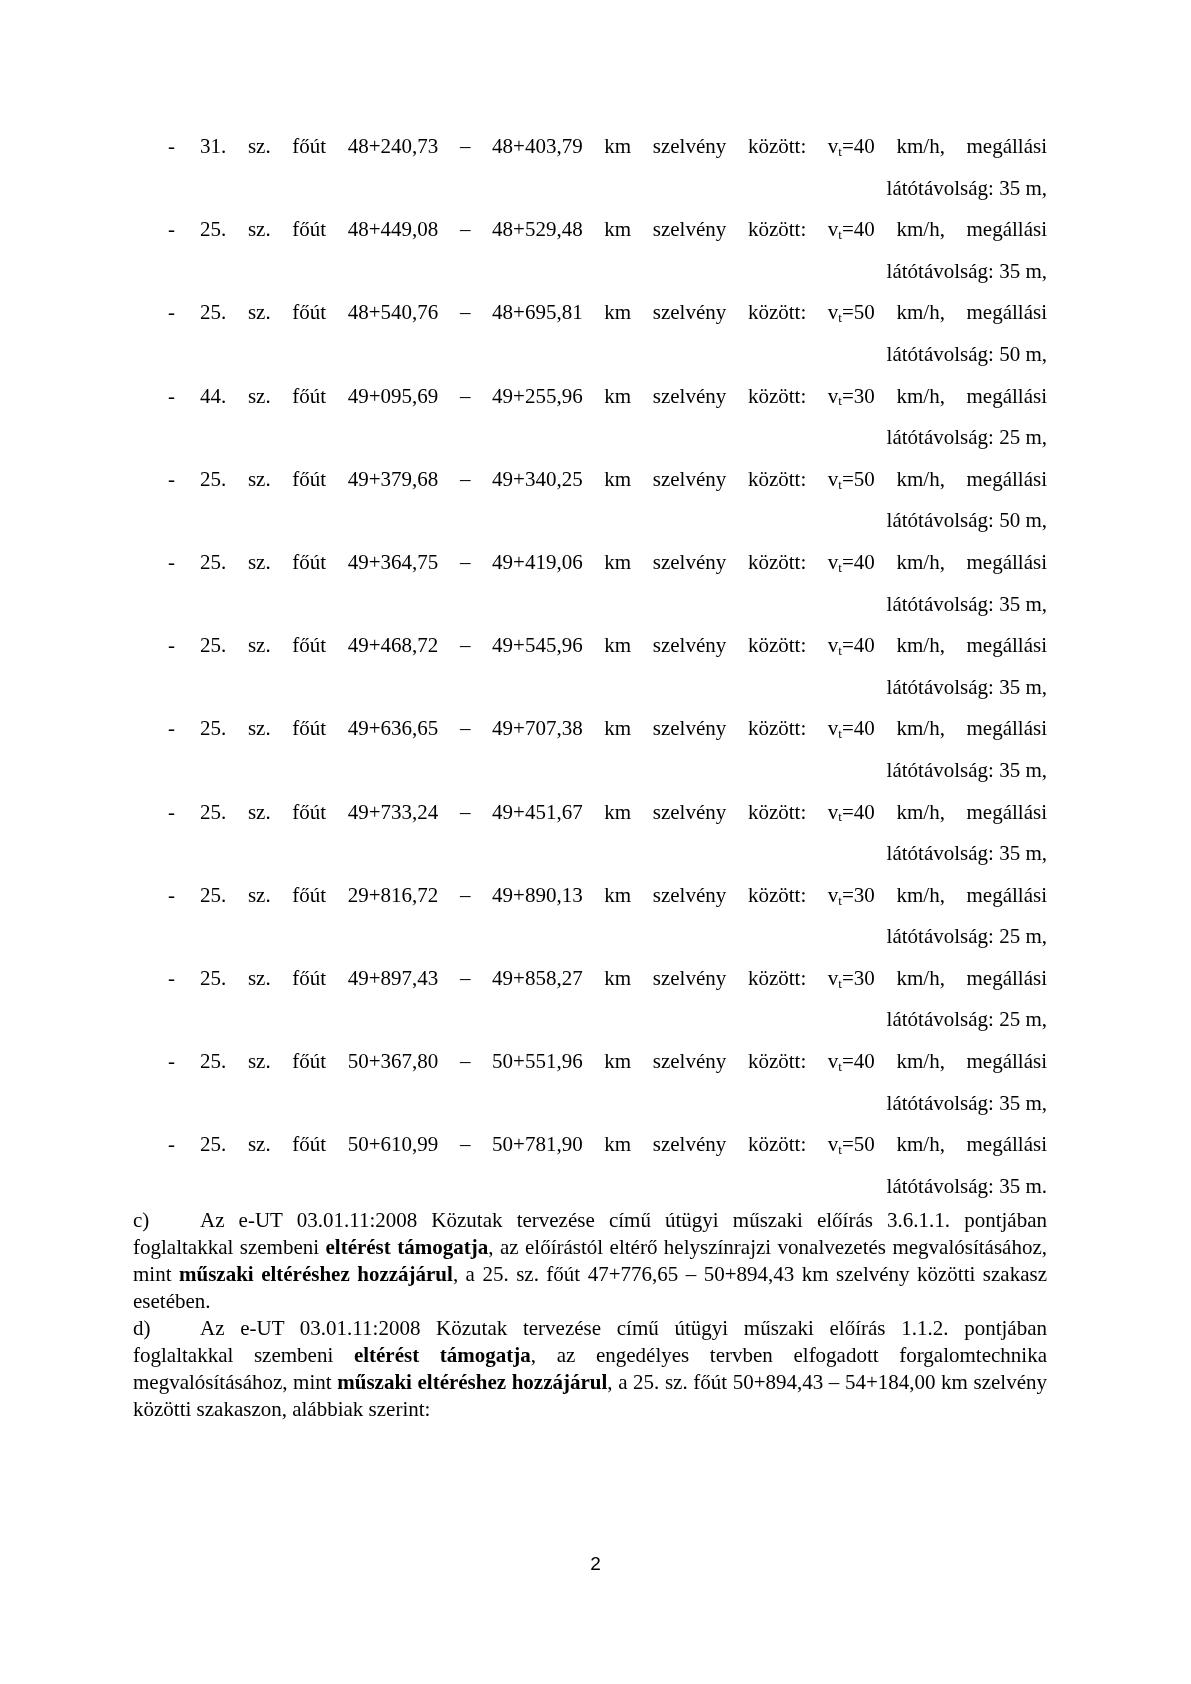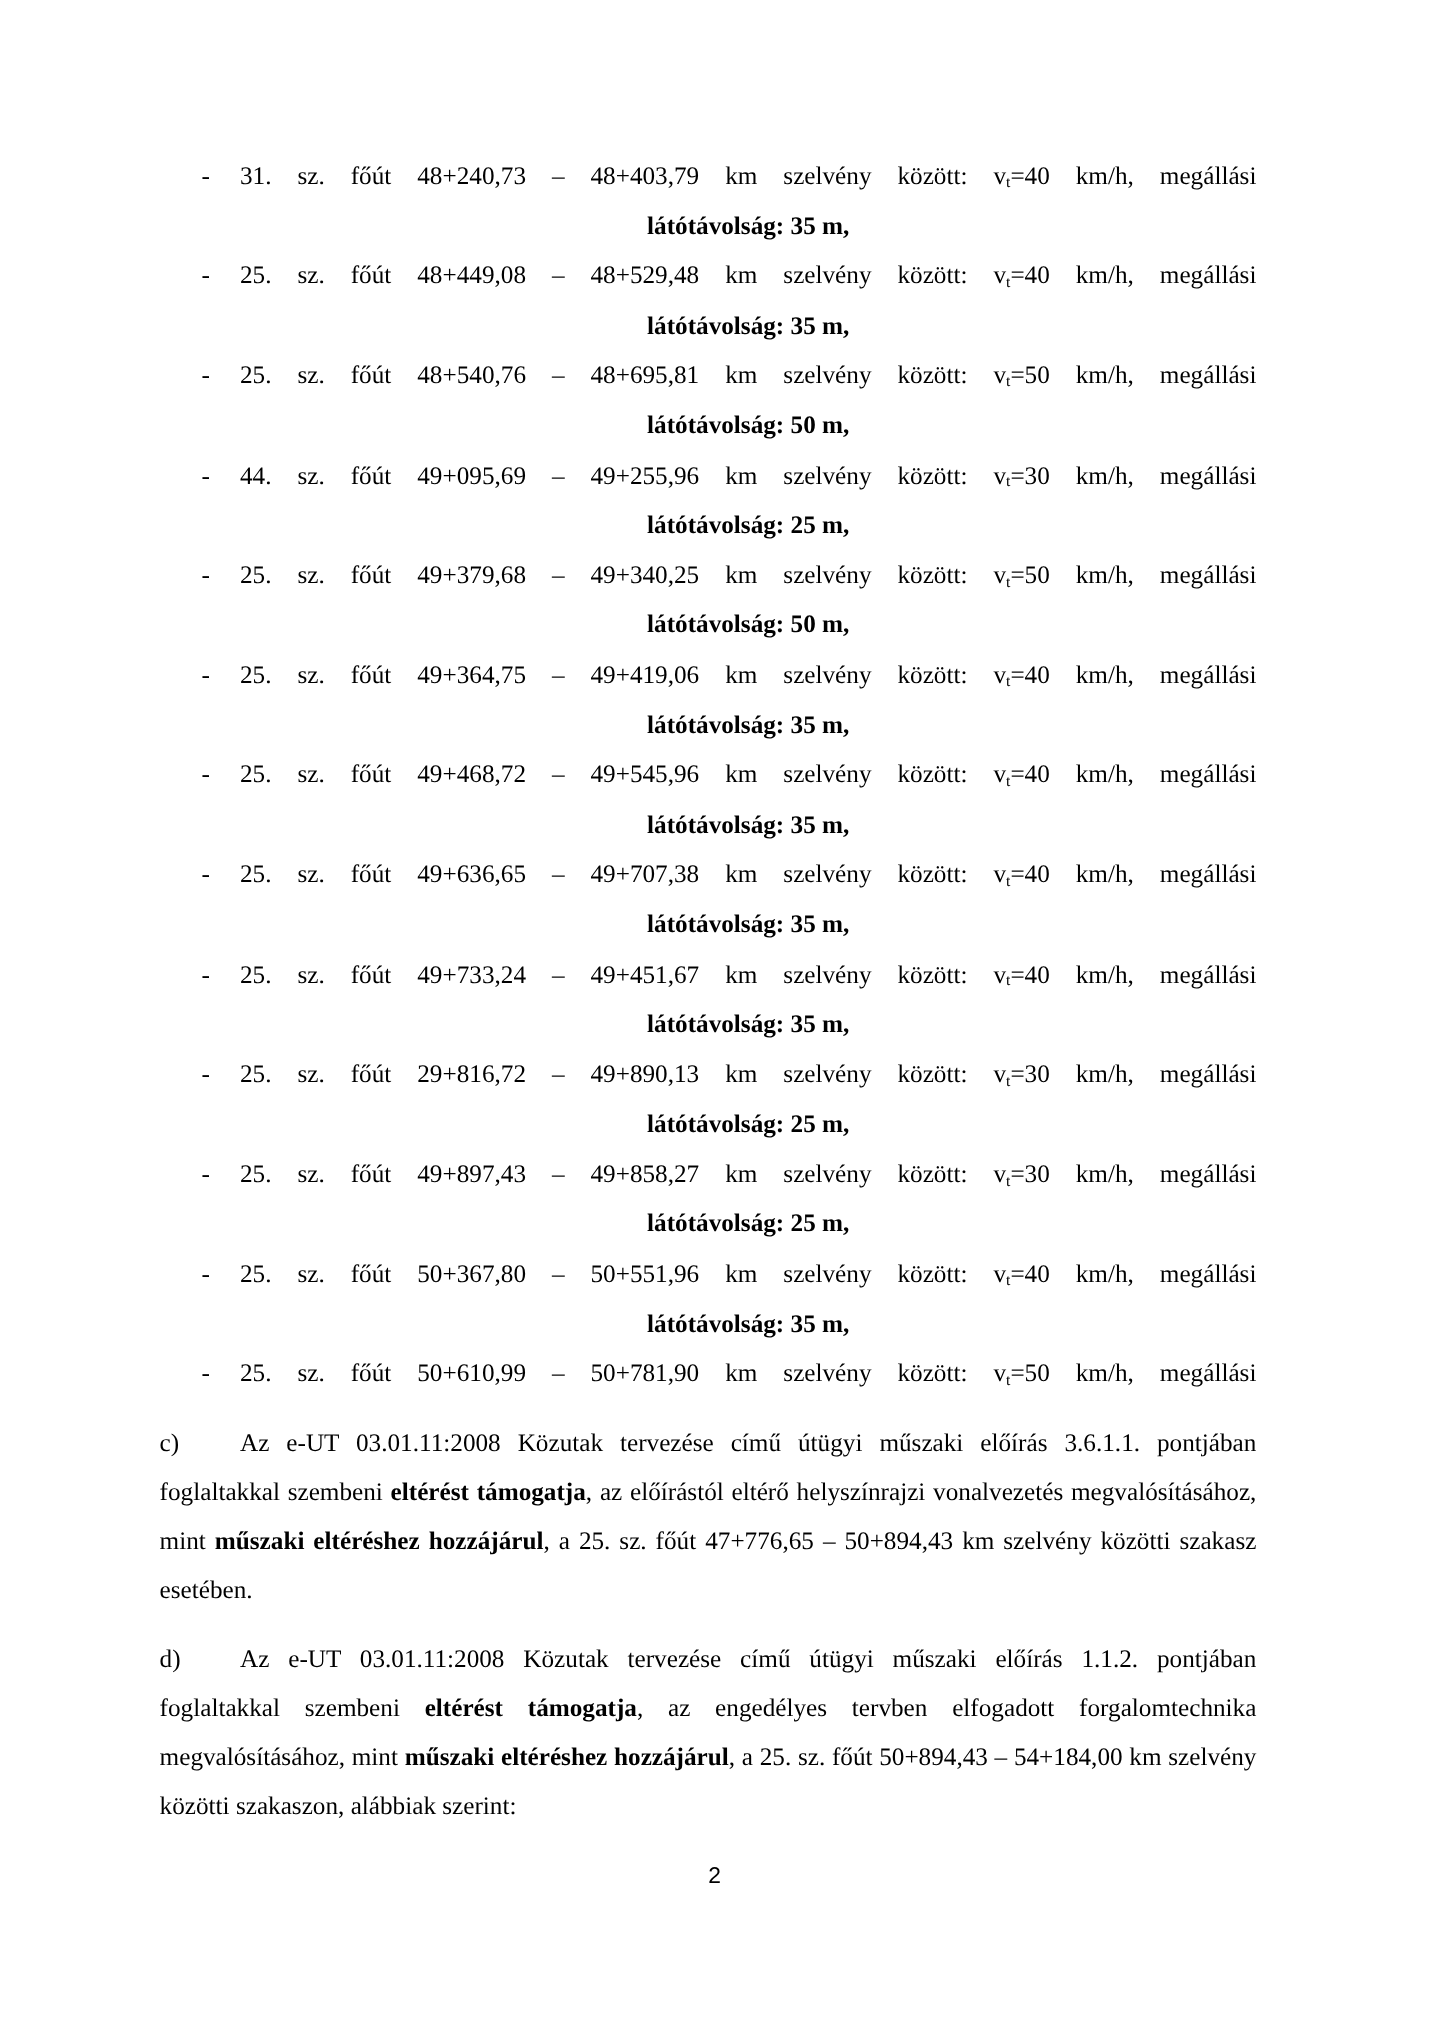--- a/index.html
+++ b/index.html
@@ -26,28 +26,26 @@
     text-justify: inter-word;
     white-space: nowrap;
   }
   .dash {
     position: absolute;
     left: 35px;
   }
   .item-line2 {
     padding-left: 67px;
     line-height: 41.6px;
-    text-align: center;
-    font-weight: bold;
+    text-align: right;
   }
   .para {
-    line-height: 41px;
+    line-height: 27px;
     text-align: justify;
     text-justify: inter-word;
-    margin-top: 16px;
   }
   .plabel {
     display: inline-block;
     width: 67px;
   }
   .bold { font-weight: bold; }
   sub {
     font-size: 62%;
     line-height: 0;
     vertical-align: baseline;
@@ -123,20 +121,21 @@
     <div class="item-line2">látótávolság: 25 m,</div>
   </div>
 
   <div class="item">
     <div class="item-line1"><span class="dash">-</span><span>25. sz. főút 50+367,80 – 50+551,96 km szelvény között: v</span><sub>t</sub><span>=40 km/h, megállási</span></div>
     <div class="item-line2">látótávolság: 35 m,</div>
   </div>
 
   <div class="item">
     <div class="item-line1"><span class="dash">-</span><span>25. sz. főút 50+610,99 – 50+781,90 km szelvény között: v</span><sub>t</sub><span>=50 km/h, megállási</span></div>
+    <div class="item-line2">látótávolság: 35 m.</div>
   </div>
 
   <div class="para"><span class="plabel">c)</span><span>Az e-UT 03.01.11:2008 Közutak tervezése című útügyi műszaki előírás 3.6.1.1. pontjában foglaltakkal szembeni </span><span class="bold">eltérést támogatja</span><span>, az előírástól eltérő helyszínrajzi vonalvezetés megvalósításához, mint </span><span class="bold">műszaki eltéréshez hozzájárul</span><span>, a 25. sz. főút 47+776,65 – 50+894,43 km szelvény közötti szakasz esetében.</span></div>
 
   <div class="para"><span class="plabel">d)</span><span>Az e-UT 03.01.11:2008 Közutak tervezése című útügyi műszaki előírás 1.1.2. pontjában foglaltakkal szembeni </span><span class="bold">eltérést támogatja</span><span>, az engedélyes tervben elfogadott forgalomtechnika megvalósításához, mint </span><span class="bold">műszaki eltéréshez hozzájárul</span><span>, a 25. sz. főút 50+894,43 – 54+184,00 km szelvény közötti szakaszon, alábbiak szerint:</span></div>
 
 </div>
 
 <div class="pagenum">2</div>
 

